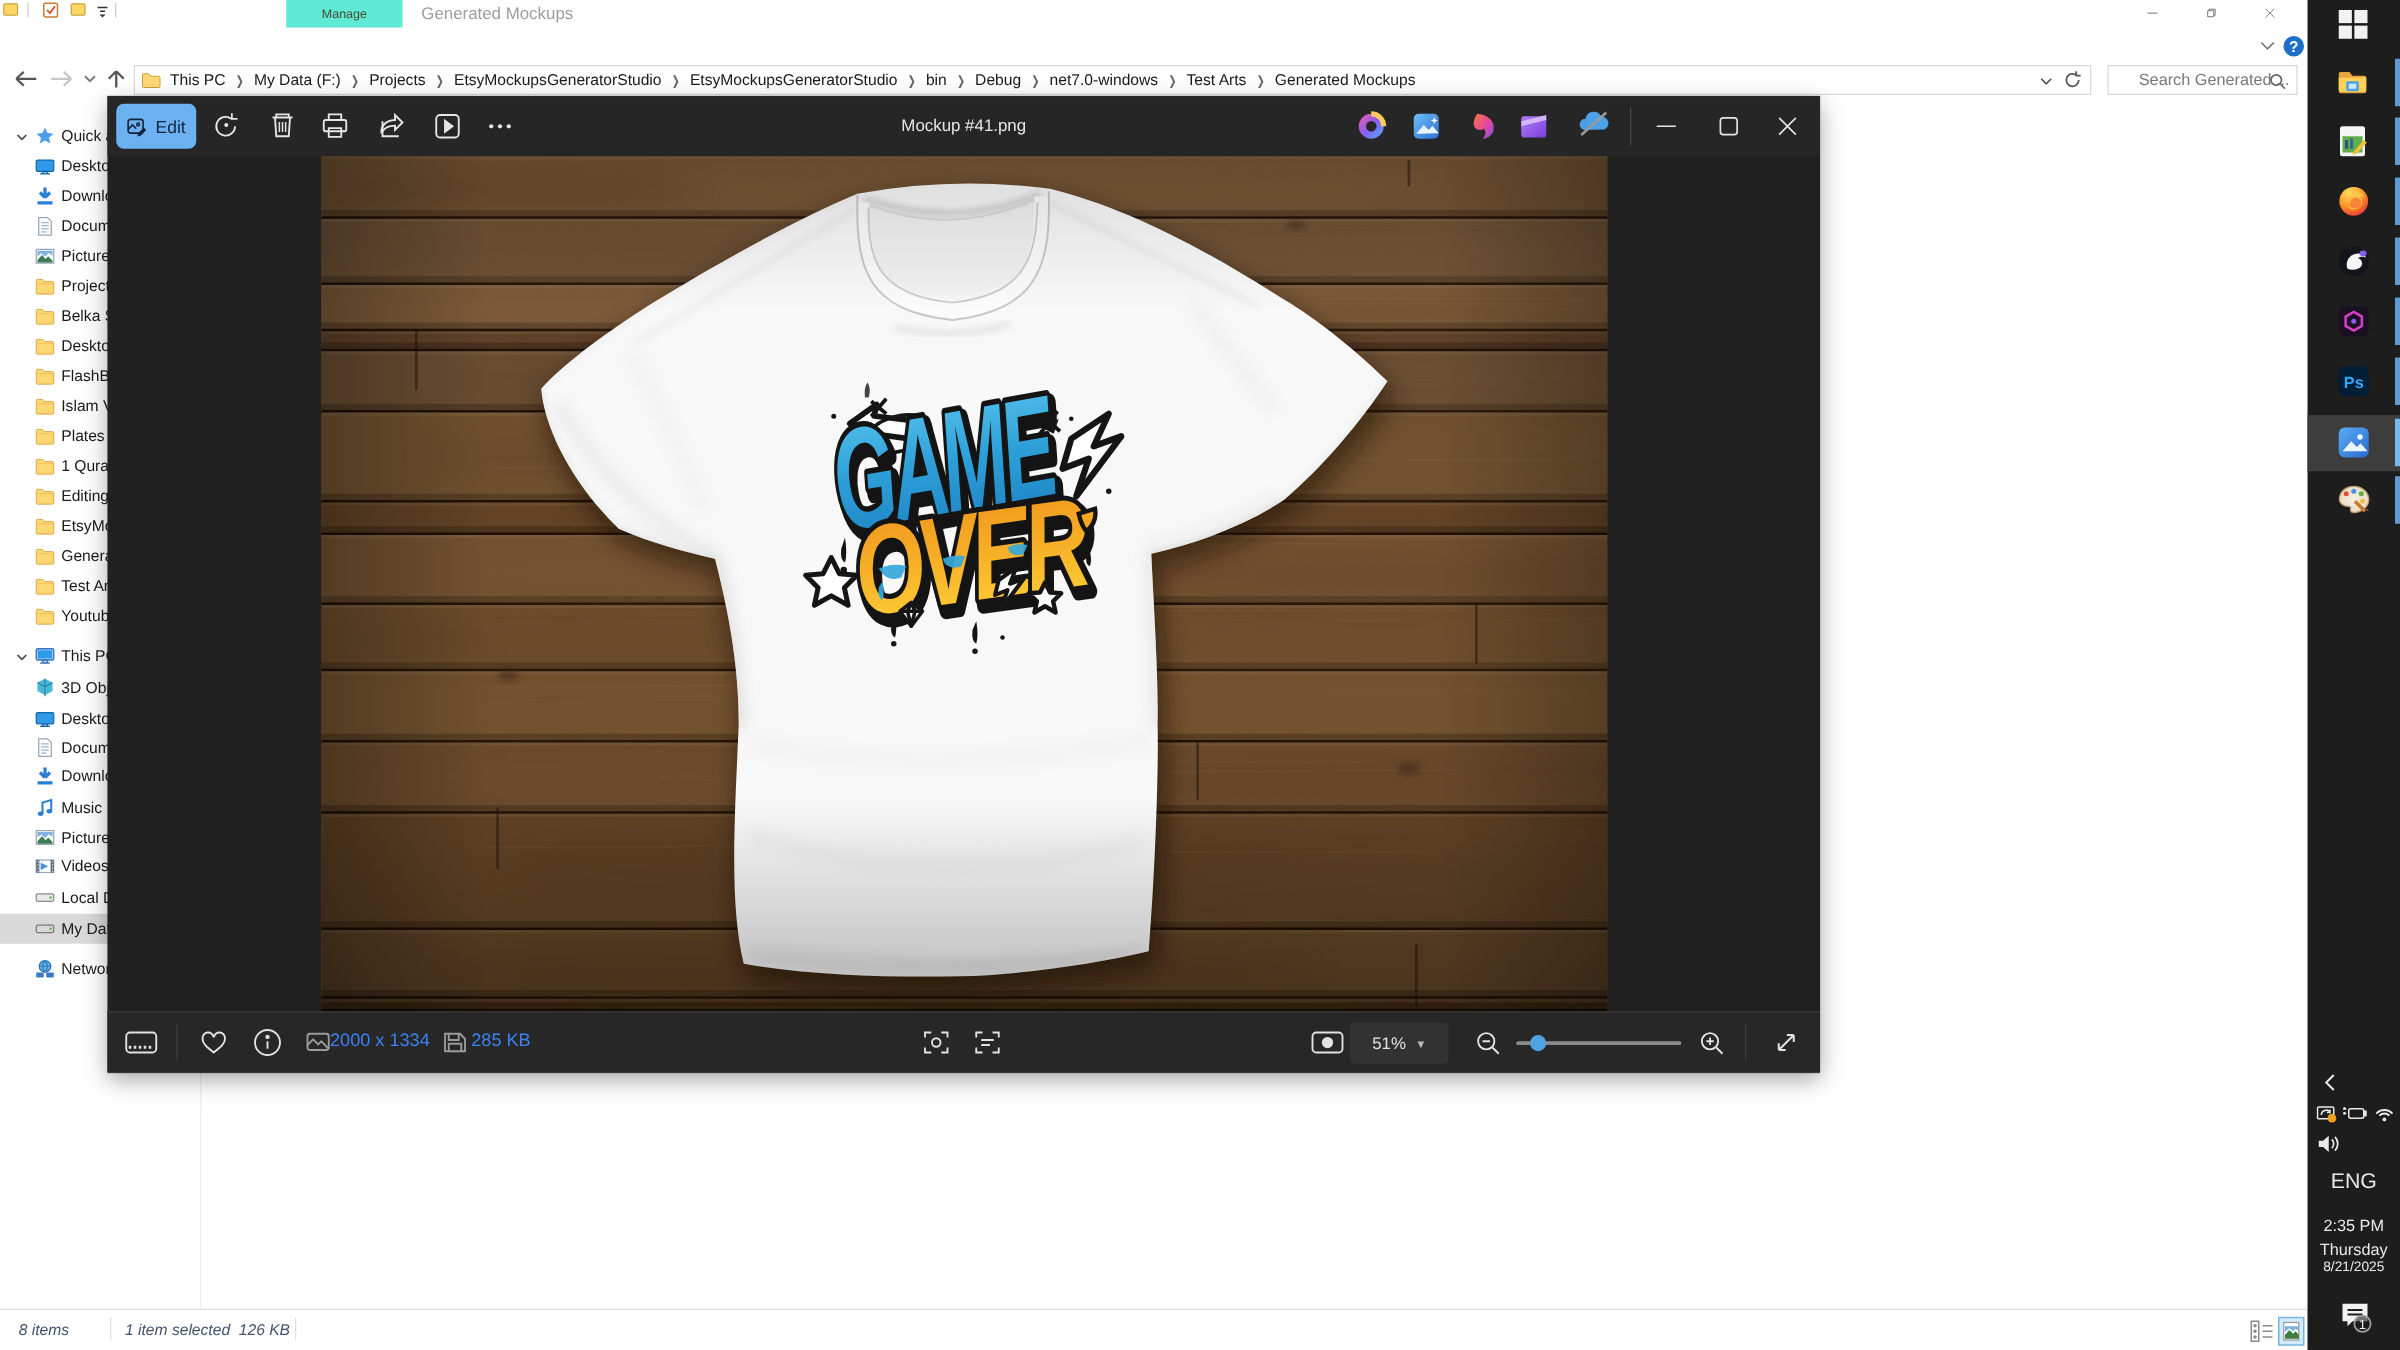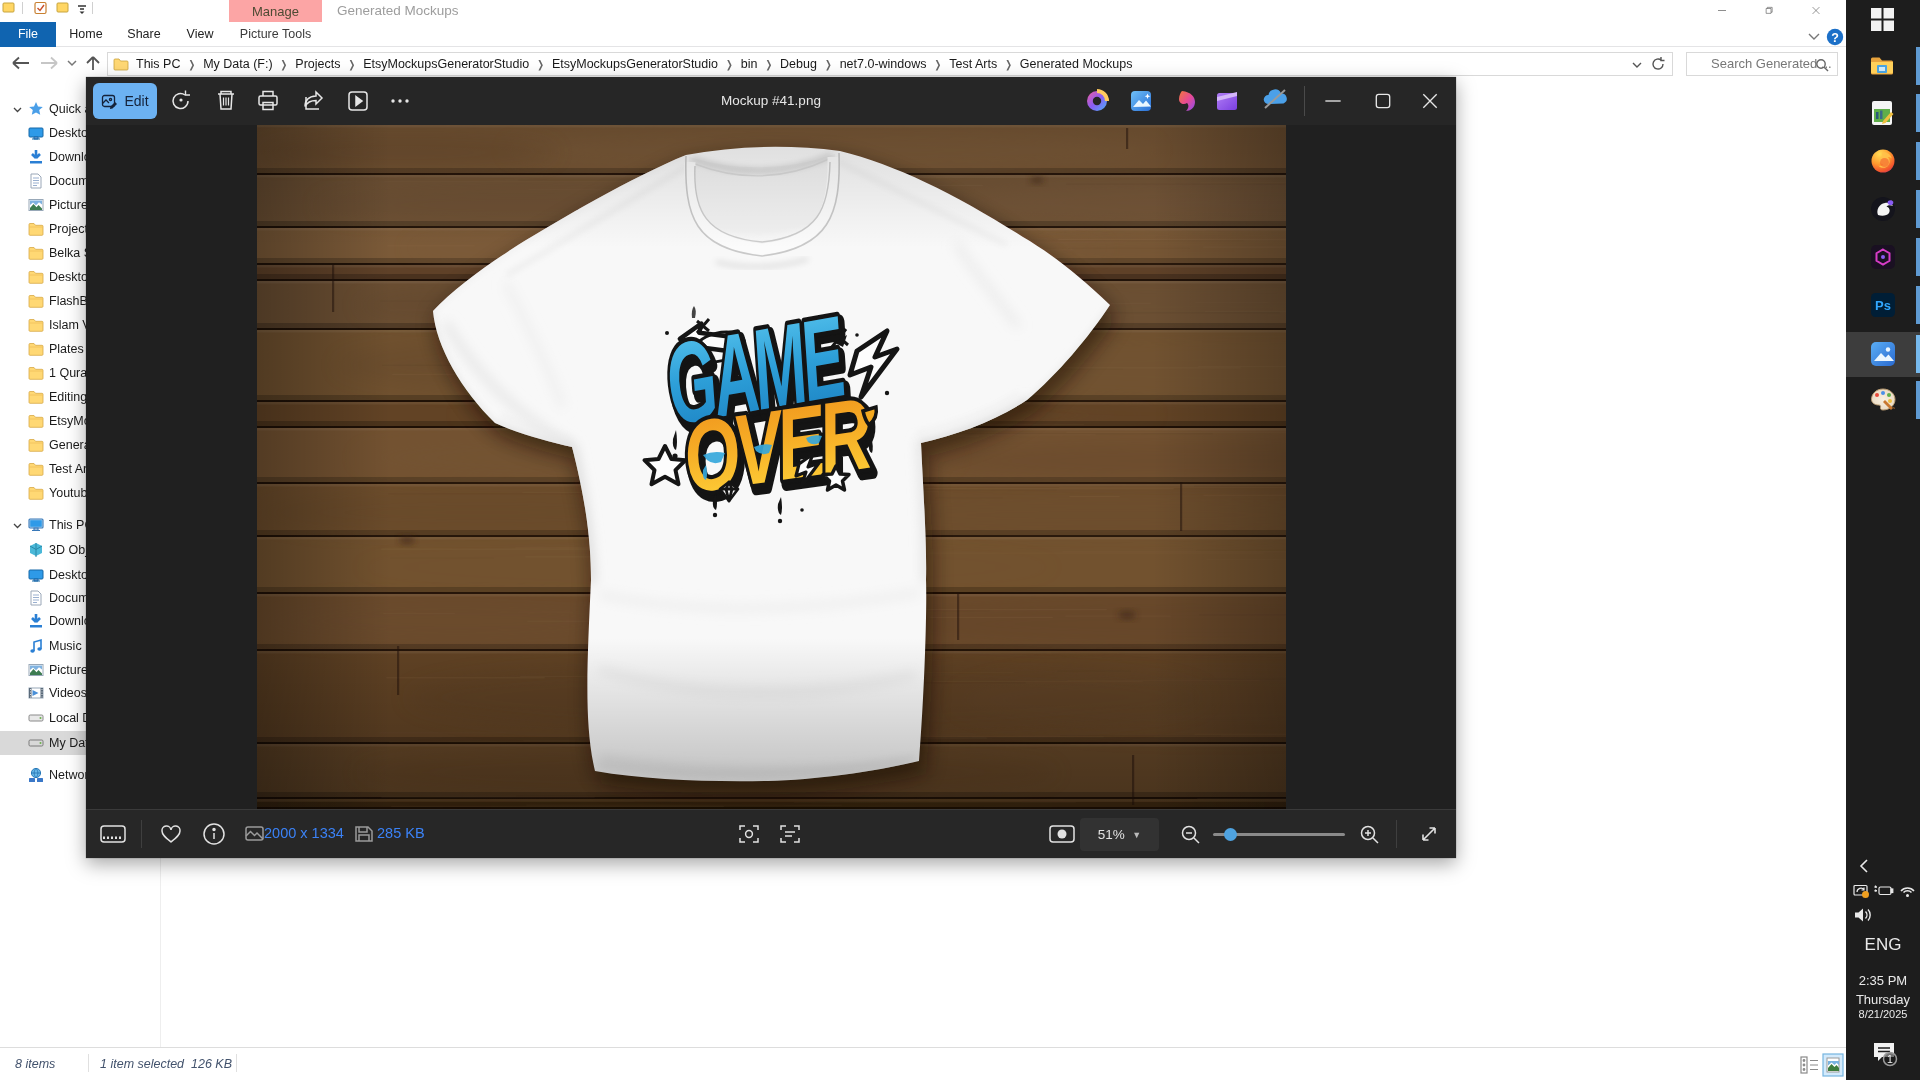--- a/index.html
+++ b/index.html
@@ -3,21 +3,21 @@
 <meta charset="utf-8">
 <style>
 * { margin:0; padding:0; box-sizing:border-box; }
 html,body { width:1920px; height:1080px; overflow:hidden; font-family:"Liberation Sans", sans-serif; background:#fff; }
 #stage { position:absolute; left:0; top:0; width:1920px; height:1080px; }
 .abs { position:absolute; }
 
 
 #explorer { position:absolute; left:0; top:0; width:1846px; height:1080px; background:#fff; }
 #qat { position:absolute; left:0; top:0; height:22px; }
-#managetab { position:absolute; left:229px; top:0; width:93px; height:22px; background:#fca5a5; color:#4d4a33; font-size:13px; text-align:center; line-height:23px; }
+#managetab { position:absolute; left:229px; top:0; width:93px; height:22px; background:#5eead4; color:#4d4a33; font-size:10px; text-align:center; line-height:23px; }
 #wintitle { position:absolute; left:337px; top:0; height:22px; color:#9d9d9d; font-size:13.5px; line-height:22px; }
 .capbtn { position:absolute; top:0; width:16px; height:21px; }
 #tabs { position:absolute; left:0; top:22px; width:100%; height:25px; border-bottom:1px solid #e4e4e6; font-size:12.5px; color:#222; }
 #filetab { position:absolute; left:0; top:0; width:56px; height:25px; background:#1064b0; color:#fff; text-align:center; line-height:25px; }
 .tab { position:absolute; top:0; height:25px; line-height:25px; text-align:center; }
 #addrrow { position:absolute; left:0; top:47px; width:1846px; height:33px; background:#fff; }
 #addrbox { position:absolute; left:107px; top:5px; width:1566px; height:24px; border:1px solid #d9d9d9; background:#fff; }
 #searchbox { position:absolute; left:1686px; top:5px; width:152px; height:24px; border:1px solid #d9d9d9; background:#fff; color:#777; font-size:13px; line-height:22px; padding-left:24px; }
 .crumbs { position:absolute; left:28px; top:0; height:22px; display:flex; align-items:center; font-size:12.5px; color:#1a1a1a; white-space:nowrap; }
 .crumbs .sep { color:#666; font-size:8px; margin:0 8px; transform:scaleY(1.3); }
@@ -77,27 +77,20 @@
   <svg class="capbtn" style="left:1808px" width="28" height="22" viewBox="0 0 28 22">
         <path d="M8 5 l12 12 M20 5 l-12 12" stroke="#595959" stroke-width="1.1"></path>
       </svg>
 
   <svg class="abs" style="left:1805px;top:28px" width="40" height="18" viewBox="0 0 40 18">
     <path d="M4 6 l5 5 5 -5" stroke="#777" stroke-width="1.4" fill="none"></path>
     <circle cx="30" cy="9" r="8.2" fill="#1c70c8"></circle>
     <text x="30" y="13.5" font-size="12.5" font-weight="bold" fill="#fff" text-anchor="middle" font-family="Liberation Sans">?</text>
   </svg>
 
-  <div id="tabs">
-    <div id="filetab">File</div>
-    <div class="tab" style="left:60px;width:52px;">Home</div>
-    <div class="tab" style="left:118px;width:52px;">Share</div>
-    <div class="tab" style="left:177px;width:46px;">View</div>
-    <div class="tab" style="left:229px;width:93px;color:#3b3b3b;">Picture Tools</div>
-  </div>
 
   <div id="addrrow">
     <svg class="abs" style="left:8px;top:4px" width="95" height="24" viewBox="0 0 95 24">
       <path d="M5 12 h16 M5 12 l6 -5.5 M5 12 l6 5.5" stroke="#555" stroke-width="1.8" fill="none"></path>
       <path d="M33 12 h16 M49 12 l-6 -5.5 M49 12 l-6 5.5" stroke="#c6c6c6" stroke-width="1.8" fill="none"></path>
       <path d="M60 10 l4 4 4 -4" stroke="#777" stroke-width="1.5" fill="none"></path>
       <path d="M85 19 v-13 M85 6 l-6 6 M85 6 l6 6" stroke="#555" stroke-width="1.8" fill="none"></path>
     </svg>
     <div id="addrbox">
       <svg class="abs" style="left:5px;top:3px" width="16" height="16" viewBox="0 0 16 16">

